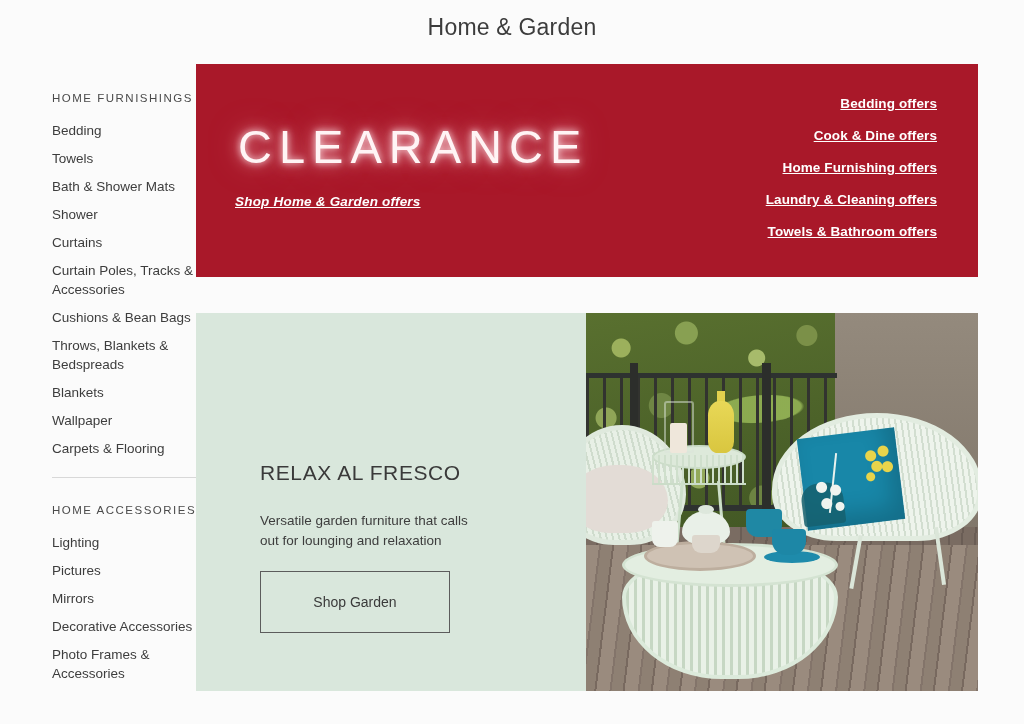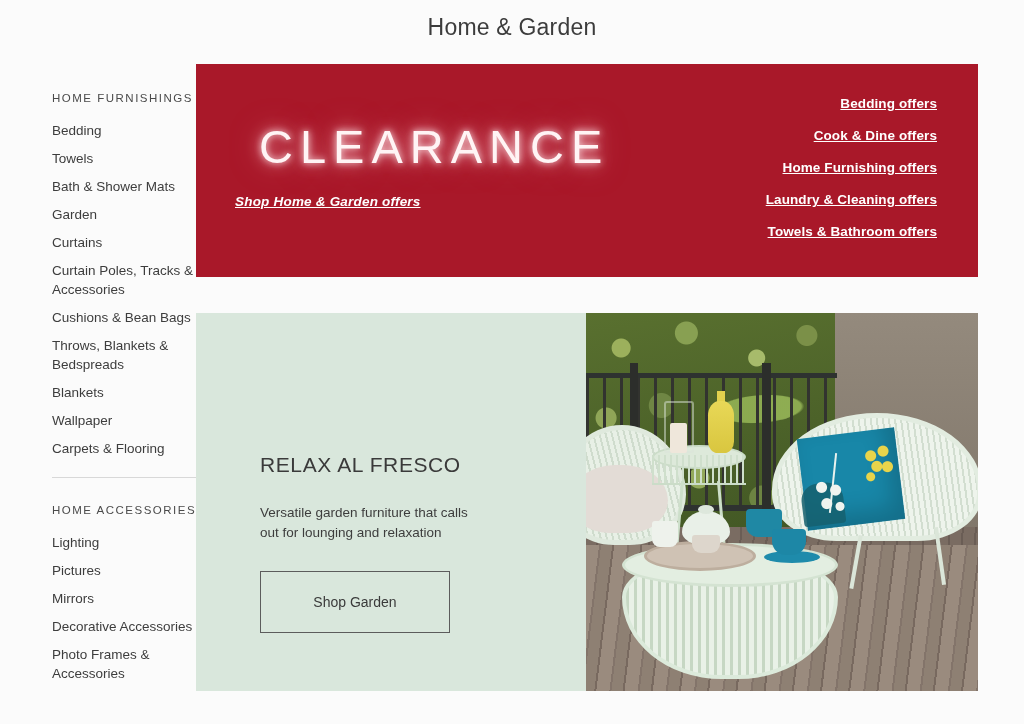--- a/index.html
+++ b/index.html
@@ -41,21 +41,20 @@
     width: 782px; height: 213px;
     background: #a91829; overflow: hidden;
   }
   .clearance-word {
     position: absolute; left: 42px; top: 55px;
     font-size: 47px; letter-spacing: 7px; font-weight: 300;
     color: #fff4f5;
     text-shadow: 0 0 7px rgba(255,235,238,.95), 0 0 16px rgba(255,190,200,.8),
                  0 0 30px rgba(255,150,165,.55);
     font-family: "Liberation Sans", sans-serif;
-    margin-left: 21px;
   }
   .banner-cta {
     position: absolute; left: 39px; top: 130px;
     font-size: 13.5px; font-weight: bold; color: #ffffff;
     text-decoration: underline; cursor: pointer; letter-spacing: .2px; font-style: italic;
   }
   .offer-links {
     position: absolute; right: 41px; top: 32px;
     display: flex; flex-direction: column; align-items: flex-end;
   }
@@ -64,21 +63,21 @@
     text-decoration: underline; cursor: pointer;
     margin-bottom: 17px; letter-spacing: .1px;
   }
   .offer-link:last-child { margin-bottom: 0; }
 
   
   .promo {
     position: absolute; left: 196px; top: 313px;
     width: 782px; height: 378px; background: #d9e7dc; overflow: hidden;
   }
-  .promo-text { position: absolute; left: 64px; top: 140px; width: 330px; }
+  .promo-text { position: absolute; left: 64px; top: 148px; width: 330px; }
   .promo-head {
     font-size: 21px; font-weight: 400; color: #3a3a3a;
     letter-spacing: .6px; margin-bottom: 26px;
   }
   .promo-sub {
     font-size: 13.5px; line-height: 20px; color: #3d3d3d; max-width: 210px;
   }
   .promo-btn {
     position: absolute; left: 64px; top: 258px;
     width: 190px; height: 62px; background: transparent;
@@ -203,21 +202,21 @@
   <div class="header">
     <div class="page-title">Home &amp; Garden</div>
   </div>
 
   <nav class="sidebar">
     <div>
       <div class="nav-group-title">HOME FURNISHINGS</div>
       <a class="nav-item">Bedding</a>
       <a class="nav-item">Towels</a>
       <a class="nav-item">Bath &amp; Shower Mats</a>
-      <a class="nav-item">Garden</a>
+      <a class="nav-item">Shower</a>
       <a class="nav-item">Curtains</a>
       <a class="nav-item">Curtain Poles, Tracks &amp; Accessories</a>
       <a class="nav-item">Cushions &amp; Bean Bags</a>
       <a class="nav-item">Throws, Blankets &amp; Bedspreads</a>
       <a class="nav-item">Blankets</a>
       <a class="nav-item">Wallpaper</a>
       <a class="nav-item">Carpets &amp; Flooring</a>
     </div>
 
     <div class="nav-divider"></div>

